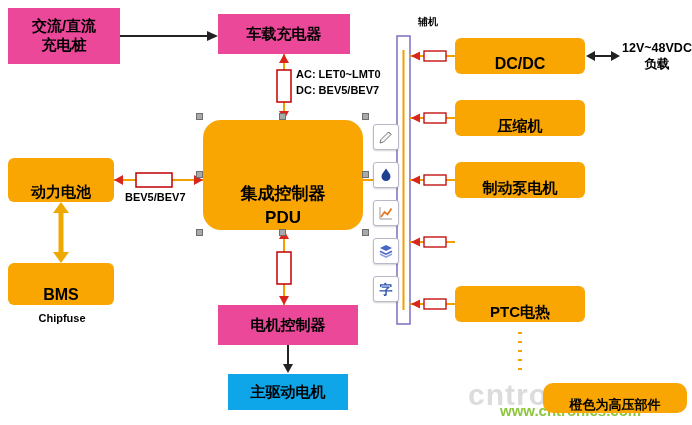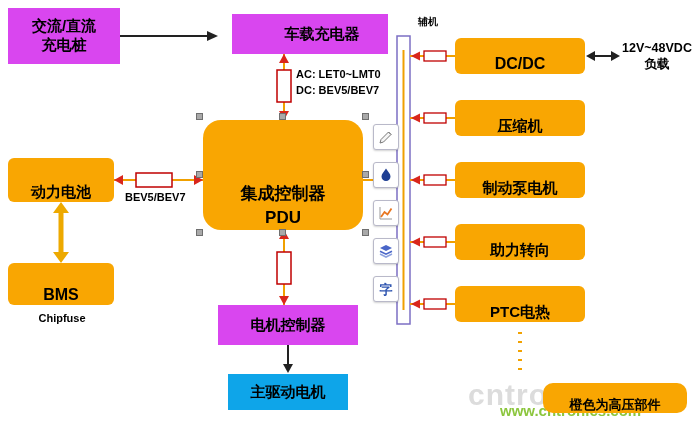--- a/index.html
+++ b/index.html
@@ -5,21 +5,21 @@
   html,body{margin:0;padding:0;background:#fff;}
   .stage{
     position:relative;width:692px;height:425px;background:#ffffff;
     font-family:"Liberation Sans","DejaVu Sans",sans-serif;overflow:hidden;color:#000;
   }
   svg.wires{position:absolute;left:0;top:0;z-index:1;}
   .box{
     position:absolute;display:flex;flex-direction:column;align-items:center;justify-content:center;
     text-align:center;font-weight:bold;font-size:15px;line-height:1.25;z-index:2;
   }
-  .lav{background:#d946ef;}
+  .lav{background:#ec4899;}
   .org{background:#F9A602;border-radius:6px;justify-content:flex-end;}
   .pdu{border-radius:18px;font-size:17px;line-height:1.4;}
   .plain{background:#0ea5e9;}
   .legend{border-radius:10px;font-size:13px;z-index:3;}
   .small-label{position:absolute;font-size:11px;font-weight:bold;z-index:2;line-height:1.45;}
   .group-label{position:absolute;font-size:10px;font-weight:bold;z-index:2;}
   .load-note{position:absolute;font-size:12.5px;font-weight:bold;text-align:center;line-height:1.3;z-index:2;}
   .handle{position:absolute;width:7px;height:7px;background:#a9a9a9;border:1px solid #6f6f6f;box-sizing:border-box;z-index:4;}
   .tool{
     position:absolute;left:373px;width:24px;height:24px;background:#fff;border:1px solid #b9b9c9;border-radius:3px;
@@ -113,21 +113,21 @@
     </g>
 
     <line x1="520" y1="332" x2="520" y2="374" stroke="#F2A200" stroke-width="4" stroke-dasharray="2 7"></line>
   </svg>
 
   <div class="box lav" style="left:8px;top:8px;width:112px;height:56px;">
     <div>交流/直流</div>
     <div>充电桩</div>
   </div>
 
-  <div class="box lav" style="left:232px;top:14px;width:132px;height:40px;padding-left:24px;">
+  <div class="box lav" style="left:218px;top:14px;width:132px;height:40px;">
     <div>车载充电器</div>
   </div>
 
   <div class="small-label" style="left:296px;top:67px;">
     <div>AC: LET0~LMT0</div>
     <div>DC: BEV5/BEV7</div>
   </div>
 
   <div class="box org pdu" style="left:203px;top:120px;width:160px;height:110px;">
     <div>集成控制器</div>
@@ -165,23 +165,20 @@
 
   <div class="box org" style="left:455px;top:38px;width:130px;height:36px;font-size:16px;">
     <div>DC/DC</div>
   </div>
   <div class="box org" style="left:455px;top:100px;width:130px;height:36px;">
     <div>压缩机</div>
   </div>
   <div class="box org" style="left:455px;top:162px;width:130px;height:36px;">
     <div>制动泵电机</div>
   </div>
-  <div class="box org" style="left:455px;top:224px;width:130px;height:36px;">
-    <div>助力转向</div>
-  </div>
   <div class="box org" style="left:455px;top:286px;width:130px;height:36px;">
     <div>PTC电热</div>
   </div>
 
   <div class="load-note" style="left:622px;top:40px;width:70px;">
     <div>12V~48VDC</div>
     <div>负载</div>
   </div>
 
   <div class="tool" style="top:124px;">

